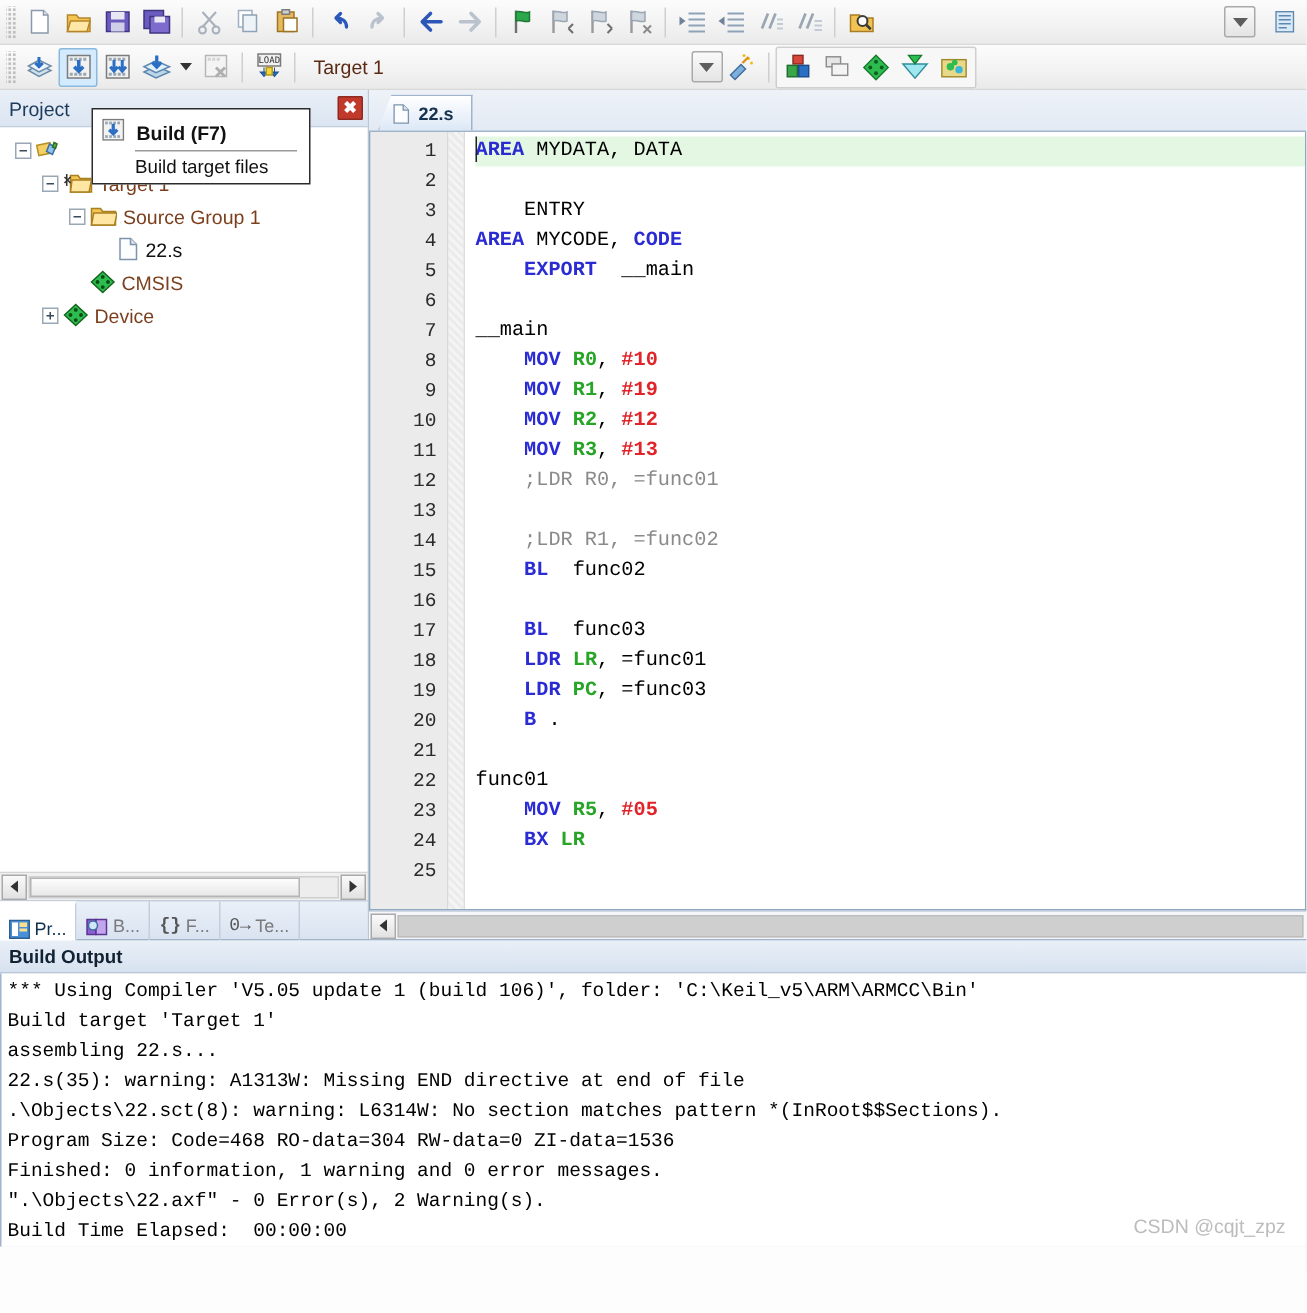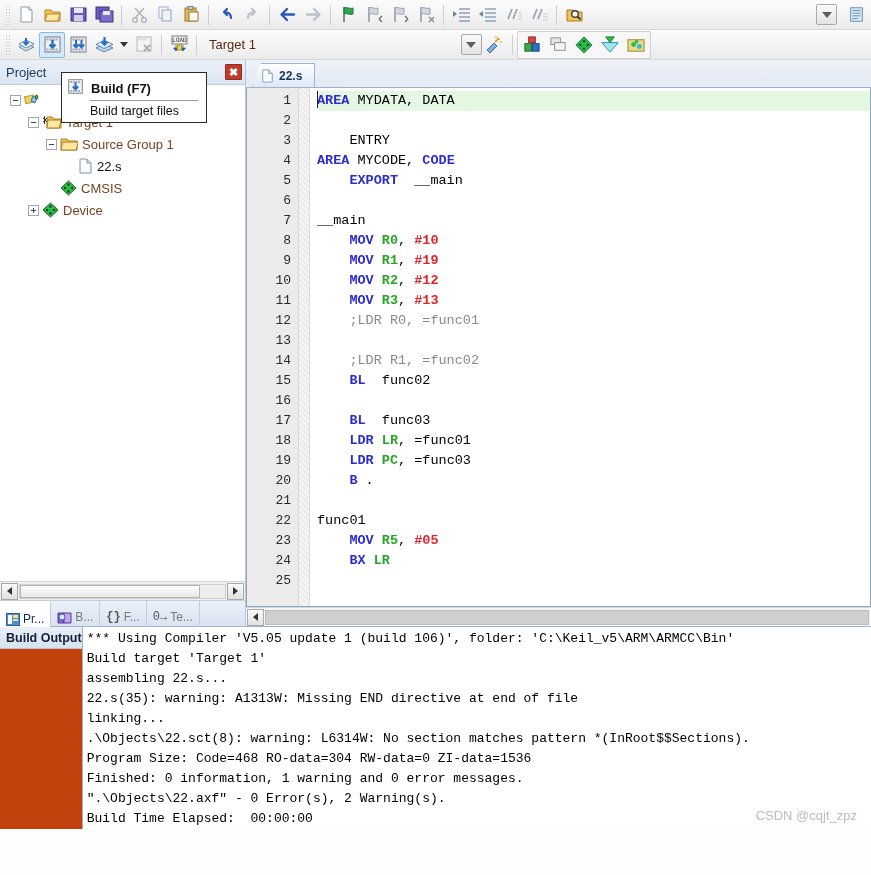--- a/index.html
+++ b/index.html
@@ -138,22 +138,22 @@
   .caret{position:absolute;left:18px;top:3px;width:1px;height:17px;background:#222;}
 
   .ed-hscroll{
     height:19px;background:#f4f6f9;display:flex;align-items:center;
     border-top:1px solid #cfd8e2;box-sizing:border-box;
   }
   .ed-track{flex:1;height:15px;background:#cfcfcf;border:1px solid #bdbdbd;box-sizing:border-box;margin-right:2px;}
 
   
   .bo{
-    height:auto;background:#c2410c;border-top:1px solid #9fb4cc;
-    display:flex;flex-direction:row;
+    height:auto;background:#e5e5e5;border-top:1px solid #9fb4cc;
+    display:flex;flex-direction:column;
   }
   .bo-head{
     height:22px;display:flex;align-items:center;padding-left:6px;
     background:linear-gradient(to bottom,#e9eff7,#d7e2f0);
     border-bottom:1px solid #b9c6d6;font-size:12.5px;color:#123;box-sizing:border-box;
     font-weight:bold;
   }
   .bo-body{
     flex:1;background:#fff;padding:2px 0 0 4px;box-sizing:border-box;
     border-left:1px solid #9fb4cc;overflow:hidden;position:relative;
@@ -683,21 +683,20 @@
     </div>
   </div>
 
   <div class="bo">
     <div class="bo-head">Build Output</div>
     <div class="bo-body" id="boBody">
       <div class="bline">*** Using Compiler 'V5.05 update 1 (build 106)', folder: 'C:\Keil_v5\ARM\ARMCC\Bin'</div>
         <div class="bline">Build target 'Target 1'</div>
         <div class="bline">assembling 22.s...</div>
         <div class="bline">22.s(35): warning: A1313W: Missing END directive at end of file</div>
-        <div class="bline">linking...</div>
         <div class="bline">.\Objects\22.sct(8): warning: L6314W: No section matches pattern *(InRoot$$Sections).</div>
         <div class="bline">Program Size: Code=468 RO-data=304 RW-data=0 ZI-data=1536</div>
         <div class="bline">Finished: 0 information, 1 warning and 0 error messages.</div>
         <div class="bline">".\Objects\22.axf" - 0 Error(s), 2 Warning(s).</div>
         <div class="bline">Build Time Elapsed:  00:00:00</div>
         <div class="wmark">CSDN @cqjt_zpz</div>
     </div>
   </div>
 
   <div class="tip">

